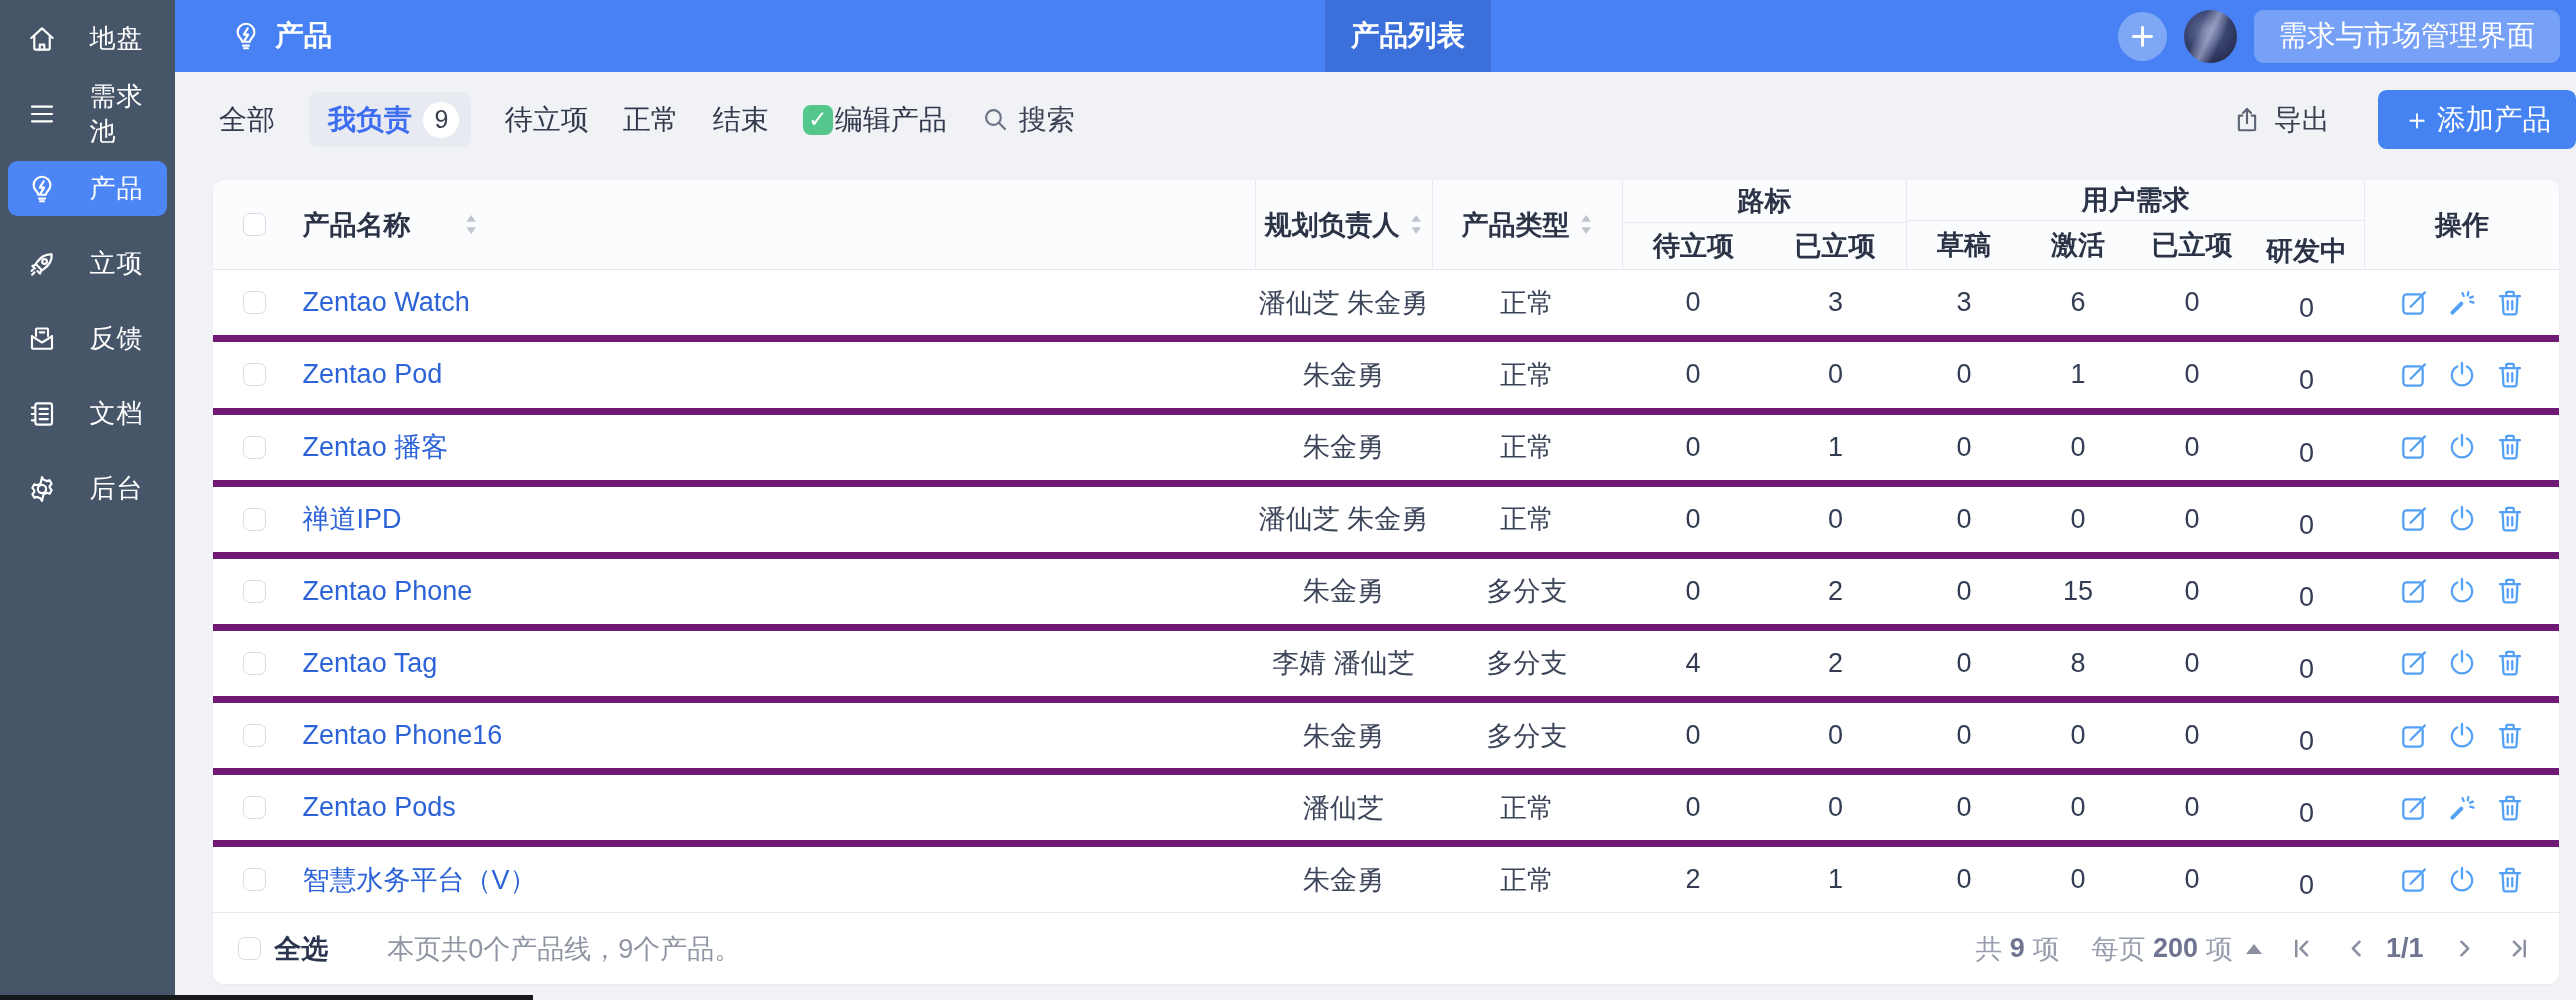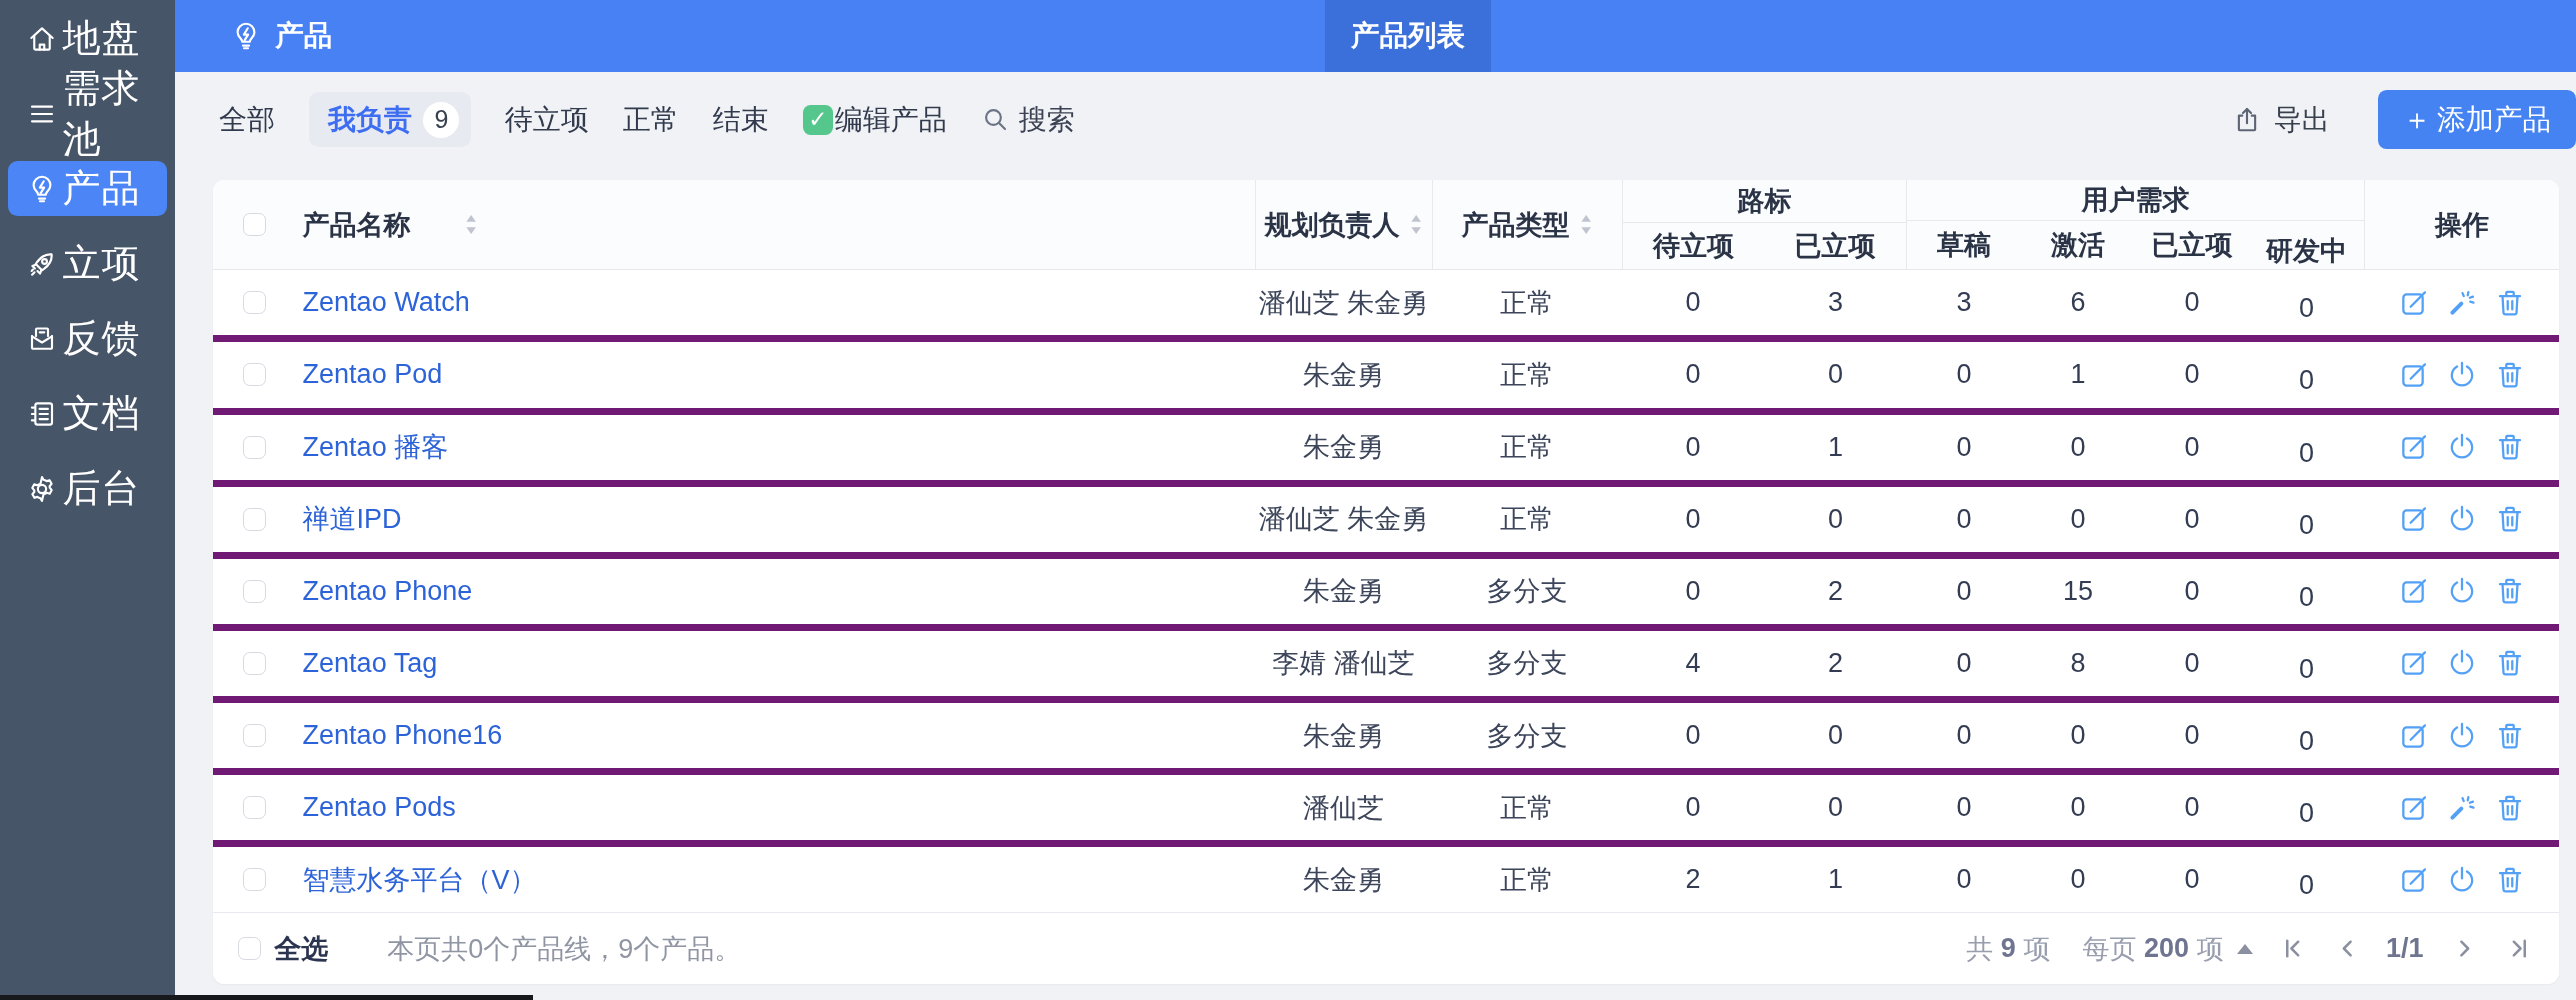--- a/index.html
+++ b/index.html
@@ -4,21 +4,21 @@
 <style>
   * { margin:0; padding:0; box-sizing:border-box; }
   html,body { width:2576px; height:1001px; overflow:hidden; }
   body { font-family:"Liberation Sans","DejaVu Sans",sans-serif; background:#f1f2f5; position:relative; font-size:27px; color:#2c3550; }
 
   
   .sidebar { position:absolute; left:0; top:0; width:175px; height:995px; background:#475569; z-index:3; padding-top:11.4px; }
   .side-item { height:55px; margin:0 7.6px 20px 7.6px; border-radius:9.5px; display:flex; align-items:center; padding-left:17px; color:#fff; cursor:pointer; }
   .side-item.active { background:#4c86f6; }
   .side-item .s-icon { width:34px; height:34px; flex:0 0 34px; display:flex; align-items:center; justify-content:center; }
-  .side-item .s-label { margin-left:4px; font-size:38px; letter-spacing:1px; }
+  .side-item .s-label { margin-left:31px; font-size:26px; letter-spacing:1px; }
   .s-icon svg { width:32px; height:32px; stroke:#fff; fill:none; stroke-width:1.6; stroke-linecap:round; stroke-linejoin:round; }
   .bottom-strip { position:absolute; left:0; bottom:0; width:533px; height:5.7px; background:#16181c; z-index:6; }
 
   
   .main { position:absolute; left:175px; top:0; right:0; bottom:0; display:flex; flex-direction:column; }
 
   
   .topbar { height:72px; background:#4781f3; position:relative; display:flex; align-items:center; flex:0 0 72px; }
   .topbar-title { display:flex; align-items:center; margin-left:55px; color:#fff; }
   .topbar-title svg { width:32px; height:32px; stroke:#fff; fill:none; stroke-width:1.6; stroke-linecap:round; stroke-linejoin:round; }
@@ -90,21 +90,21 @@
   .tfoot { height:72px; flex:0 0 72px; border-top:1px solid #e8e9ee; display:flex; align-items:center; padding:0 28.5px 0 25px; }
   .tfoot .select-all-label { margin-left:13.3px; font-weight:600; color:#2c3550; }
   .tfoot .summary { margin-left:59px; color:#8f95a3; }
   .tfoot .spacer { flex:1; }
   .pager { display:flex; align-items:center; color:#989eae; font-size:27px; }
   .pager .strong { color:#6f7590; font-weight:700; margin:0 7.6px; }
   .pager .seg { display:flex; align-items:center; margin-left:32px; }
   .pager .caret-up { width:0; height:0; border-left:8.6px solid transparent; border-right:8.6px solid transparent; border-bottom:10.5px solid #8b90a0; margin-left:13.3px; cursor:pointer; }
   .pg-btn { margin-left:28.5px; cursor:pointer; display:flex; align-items:center; }
   .pg-btn svg { width:25px; height:25px; stroke:#8b90a0; fill:none; stroke-width:2.4; stroke-linecap:round; stroke-linejoin:round; }
-  .pg-current { margin-left:26px; color:#6f7590; font-weight:700; }
+  .pg-current { margin-left:17px; color:#6f7590; font-weight:700; }
 </style>
 </head>
 <body>
 
 <nav class="sidebar">
   <div class="side-item">
     <span class="s-icon">
       <svg viewBox="0 0 24 24">
           <path d="M4 11.2 L12 4 L20 11.2"></path>
           <path d="M6.2 9.6 V19.2 a0.8 0.8 0 0 0 0.8 0.8 H17 a0.8 0.8 0 0 0 0.8 -0.8 V9.6"></path>
@@ -190,20 +190,30 @@
     <div class="topbar-title">
       <svg viewBox="0 0 24 24">
           <path d="M12 2.8 a6.3 6.3 0 0 1 6.3 6.3 c0 2.3-1.2 3.7-2.4 5 -0.6 0.7-1 1.5-1 2.2 h-5.8 c0-0.7-0.4-1.5-1-2.2 -1.2-1.3-2.4-2.7-2.4-5 A6.3 6.3 0 0 1 12 2.8z"></path>
           <path d="M13.3 6.2 L10.4 11 h3.2 L10.9 15.3"></path>
           <path d="M9.7 19.2 h4.6"></path>
           <path d="M10.5 21.2 h3"></path>
         </svg>
       <span class="t-label">产品</span>
     </div>
     <div class="top-tab">产品列表</div>
+    <div class="top-right">
+      <div class="plus-btn">
+        <svg viewBox="0 0 24 24">
+            <path d="M12 4 V20"></path>
+            <path d="M4 12 H20"></path>
+          </svg>
+      </div>
+      <div class="avatar"></div>
+      <div class="workspace-btn">需求与市场管理界面</div>
+    </div>
   </header>
 
   <div class="filterbar">
     <span class="f-item">全部</span>
     <div class="mine-pill">
       <span class="m-label">我负责</span>
       <span class="m-count">9</span>
     </div>
     <span class="f-item">待立项</span>
     <span class="f-item">正常</span>

